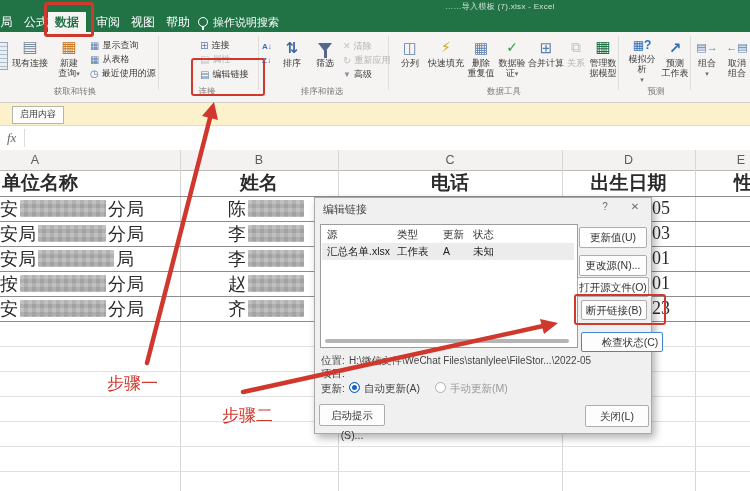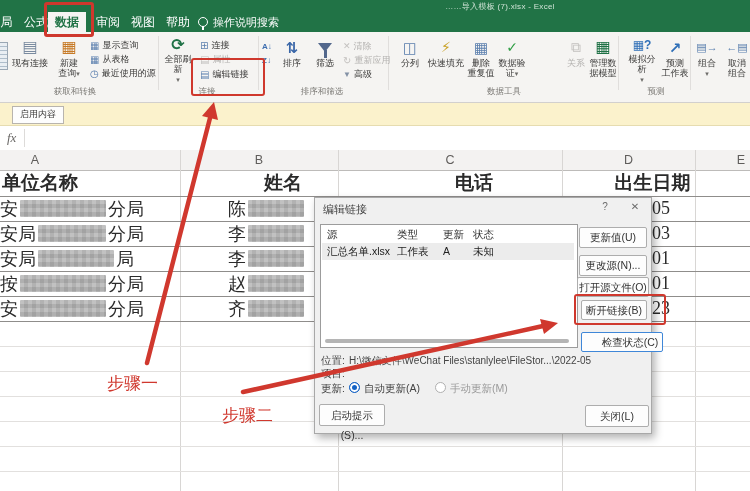--- a/index.html
+++ b/index.html
@@ -75,21 +75,21 @@
   
   .colhdr{position:absolute;left:0;top:150px;width:750px;height:20px;background:#f3f2f1;border-bottom:1px solid #bdbbb9;}
   .colh{position:absolute;top:150px;height:20px;line-height:20px;text-align:center;font-size:12.5px;color:#5f5d5b;cursor:pointer;}
 
   
   .vline{position:absolute;top:150px;bottom:0;width:1px;background:#d8d6d4;}
   .hline-dark{position:absolute;left:0;width:750px;height:1px;background:#8f8d8b;}
   .hline-light{position:absolute;left:0;width:750px;height:1px;background:#e2e0de;}
 
   .cell-serif{font-family:"Liberation Serif","DejaVu Serif",serif;}
-  .hdr-red{color:#e03c3c;padding-left:24px;}
+  .hdr-red{color:#e03c3c;}
   .row-cell{position:absolute;height:25px;display:flex;align-items:center;font-size:18px;color:#2b2b2b;cursor:cell;}
   .blur{height:17px;background:
     repeating-linear-gradient(90deg,#d9d9d9 0 4px,#c8c8c8 4px 8px),
     repeating-linear-gradient(#e3e3e3 0 4px,#cfcfcf 4px 8px);
     background-blend-mode:multiply;border-radius:1px;margin:0 2px;flex:none;}
 
   
   .dialog{position:absolute;left:314px;top:197px;width:336px;height:235px;background:#f0f0f0;
     border:1px solid #a8a8a8;box-shadow:3px 4px 8px rgba(0,0,0,.3);font-size:10.5px;color:#333;}
   .dlg-title{position:absolute;left:8px;top:4px;font-size:11px;color:#444;}
@@ -160,25 +160,20 @@
     <div class="rbtn-small" style="left:90px;top:21px;">
       <span class="gi gi-grid-sm"></span>
       <span>从表格</span>
     </div>
     <div class="rbtn-small" style="left:90px;top:35px;">
       <span class="gi gi-recent"></span>
       <span>最近使用的源</span>
     </div>
     <div class="glabel" style="left:35px;width:80px;">获取和转换</div>
 
-    <div class="rbtn-big" style="left:161px;width:34px;">
-      <span class="big-ic gi gi-refresh"></span>
-      <span>全部刷新</span>
-      <span class="caret-ic"></span>
-    </div>
     <div class="rbtn-small" style="left:200px;top:7px;">
       <span class="gi gi-conn"></span>
       <span>连接</span>
     </div>
     <div class="rbtn-small disabled" style="left:200px;top:21px;">
       <span class="gi gi-props"></span>
       <span>属性</span>
     </div>
     <div class="rbtn-small" style="left:200px;top:36px;">
       <span class="gi gi-editlink"></span>
@@ -226,20 +221,24 @@
     </div>
     <div class="rbtn-big" style="left:466px;width:30px;">
       <span class="big-ic gi gi-dedup"></span>
       <span>删除</span>
       <span>重复值</span>
     </div>
     <div class="rbtn-big" style="left:496px;width:32px;">
       <span class="big-ic gi gi-valid"></span>
       <span>数据验</span>
       <span><span>证</span><span class="caret-ic"></span></span>
+    </div>
+    <div class="rbtn-big" style="left:528px;width:36px;">
+      <span class="big-ic gi gi-consol"></span>
+      <span>合并计算</span>
     </div>
     <div class="rbtn-big disabled" style="left:564px;width:24px;">
       <span class="big-ic gi gi-rel"></span>
       <span>关系</span>
     </div>
     <div class="rbtn-big" style="left:588px;width:30px;">
       <span class="big-ic gi gi-model"></span>
       <span>管理数</span>
       <span>据模型</span>
     </div>

